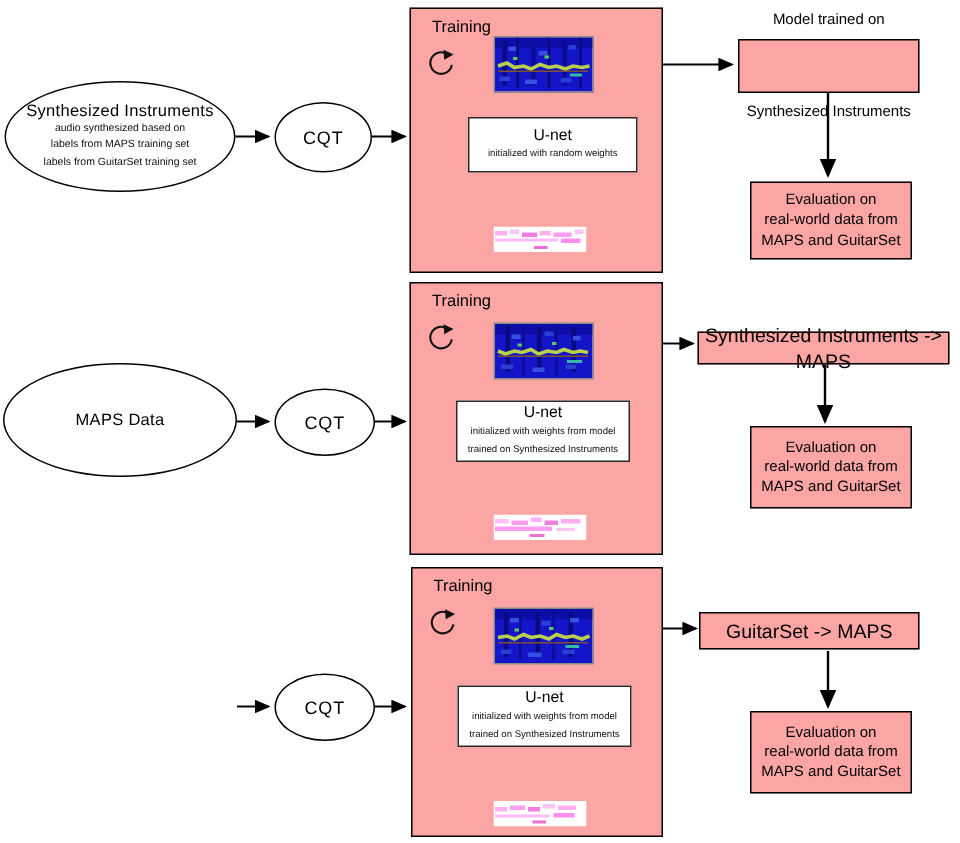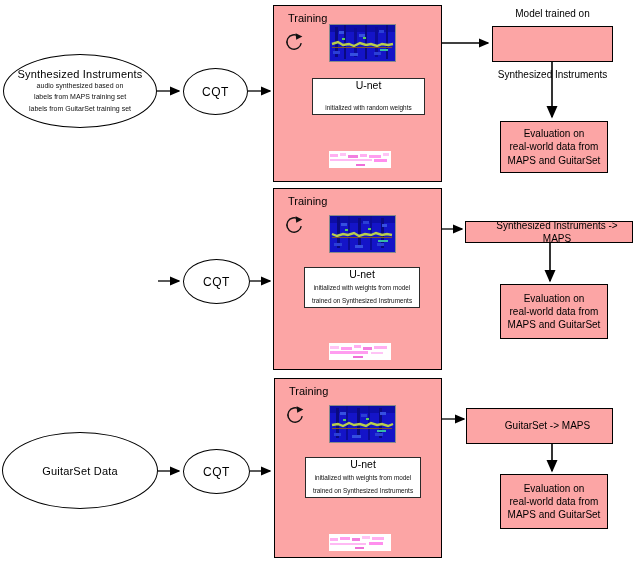--- a/index.html
+++ b/index.html
@@ -22,32 +22,32 @@
   .box{
     position:absolute; border:1.4px solid #000; background:#fca5a5;
     box-sizing:border-box;
   }
   .training-box{border-width:1.5px;}
   .training-label{position:absolute; font-size:11px;}
   .tr-child{position:absolute;}
 
   .unet-box{
     position:absolute; border:1.5px solid #2a2a2a; background:#fff;
-    display:flex; flex-direction:column; align-items:center; justify-content:space-between;
+    display:flex; flex-direction:column; align-items:center; justify-content:center;
     text-align:center; box-sizing:border-box;
   }
   .unet-title{font-size:10.5px; margin-bottom:1px;}
   .unet-line{font-size:6.4px; line-height:1.8; color:#111;}
 
   .label-box{
     display:flex; flex-direction:column; align-items:center; justify-content:center;
     text-align:center;
   }
   .label-line{font-size:10px; line-height:1.32;}
-  .result-wide .label-line{font-size:10px;margin-left:16px;}
+  .result-wide .label-line{font-size:13px;}
 
   .img-frame{border:1px solid #8a8a8a;}
 </style>
 </head>
 <body>
 
 <div id="canvas">
 
   <svg id="arrows" width="640" height="562">
     <defs>
@@ -138,20 +138,23 @@
     <span class="label-line">Model trained on</span>
     <span class="label-line">Synthesized Instruments</span>
   </div>
 
   <div class="box label-box" style="left:500px; top:121px; width:108px; height:52px;">
     <span class="label-line">Evaluation on</span>
     <span class="label-line">real-world data from</span>
     <span class="label-line">MAPS and GuitarSet</span>
   </div>
 
+  <div class="ellipse" style="left:2px; top:242px; width:156px; height:76px;">
+    <span class="src-title">MAPS Data</span>
+  </div>
 
   <div class="ellipse" style="left:183px; top:259px; width:67px; height:45px;">
     <span class="cqt-label">CQT</span>
   </div>
 
   <div class="box training-box" style="left:273px; top:188px; width:169px; height:182px;">
     <span class="training-label" style="left:14px; top:6px;">Training</span>
     <svg class="tr-child" style="left:9px; top:26px;" width="22" height="22" viewBox="0 0 22 22">
       <path d="M15.6,4.4 A7.2,7.2 0 1 0 18.2,11.2" fill="none" stroke="#111" stroke-width="1.4"></path>
       <path d="M12.6,1.2 L19.4,4.4 L13.2,7.8 Z" fill="#111"></path>
@@ -197,23 +200,20 @@
   <div class="box label-box result-wide" style="left:465px; top:221px; width:168px; height:22px;">
     <span class="label-line">Synthesized Instruments -&gt; MAPS</span>
   </div>
 
   <div class="box label-box" style="left:500px; top:284px; width:108px; height:55px;">
     <span class="label-line">Evaluation on</span>
     <span class="label-line">real-world data from</span>
     <span class="label-line">MAPS and GuitarSet</span>
   </div>
 
-  <div class="ellipse" style="left:2px; top:432px; width:156px; height:77px;">
-    <span class="src-title">GuitarSet Data</span>
-  </div>
 
   <div class="ellipse" style="left:183px; top:449px; width:67px; height:45px;">
     <span class="cqt-label">CQT</span>
   </div>
 
   <div class="box training-box" style="left:274px; top:378px; width:168px; height:180px;">
     <span class="training-label" style="left:14px; top:6px;">Training</span>
     <svg class="tr-child" style="left:9px; top:26px;" width="22" height="22" viewBox="0 0 22 22">
       <path d="M15.6,4.4 A7.2,7.2 0 1 0 18.2,11.2" fill="none" stroke="#111" stroke-width="1.4"></path>
       <path d="M12.6,1.2 L19.4,4.4 L13.2,7.8 Z" fill="#111"></path>
@@ -249,21 +249,21 @@
       <rect x="11" y="3" width="10" height="3" fill="#ff9df0"></rect>
       <rect x="23" y="4" width="8" height="3" fill="#f27fe0"></rect>
       <rect x="33" y="2" width="8" height="3" fill="#ffc4f6"></rect>
       <rect x="43" y="3" width="12" height="3" fill="#ffaff2"></rect>
       <rect x="1" y="9" width="36" height="2" fill="#ffb9f4"></rect>
       <rect x="40" y="8" width="14" height="3" fill="#ff8fee"></rect>
       <rect x="26" y="13" width="9" height="2" fill="#ee6fd8"></rect>
     </svg>
   </div>
 
-  <div class="box label-box result-wide" style="left:466px; top:408px; width:147px; height:36px;">
+  <div class="box label-box result-wide" style="left:466px; top:408px; width:147px; height:25px;">
     <span class="label-line">GuitarSet -&gt; MAPS</span>
   </div>
 
   <div class="box label-box" style="left:500px; top:474px; width:108px; height:55px;">
     <span class="label-line">Evaluation on</span>
     <span class="label-line">real-world data from</span>
     <span class="label-line">MAPS and GuitarSet</span>
   </div>
 
 </div>

